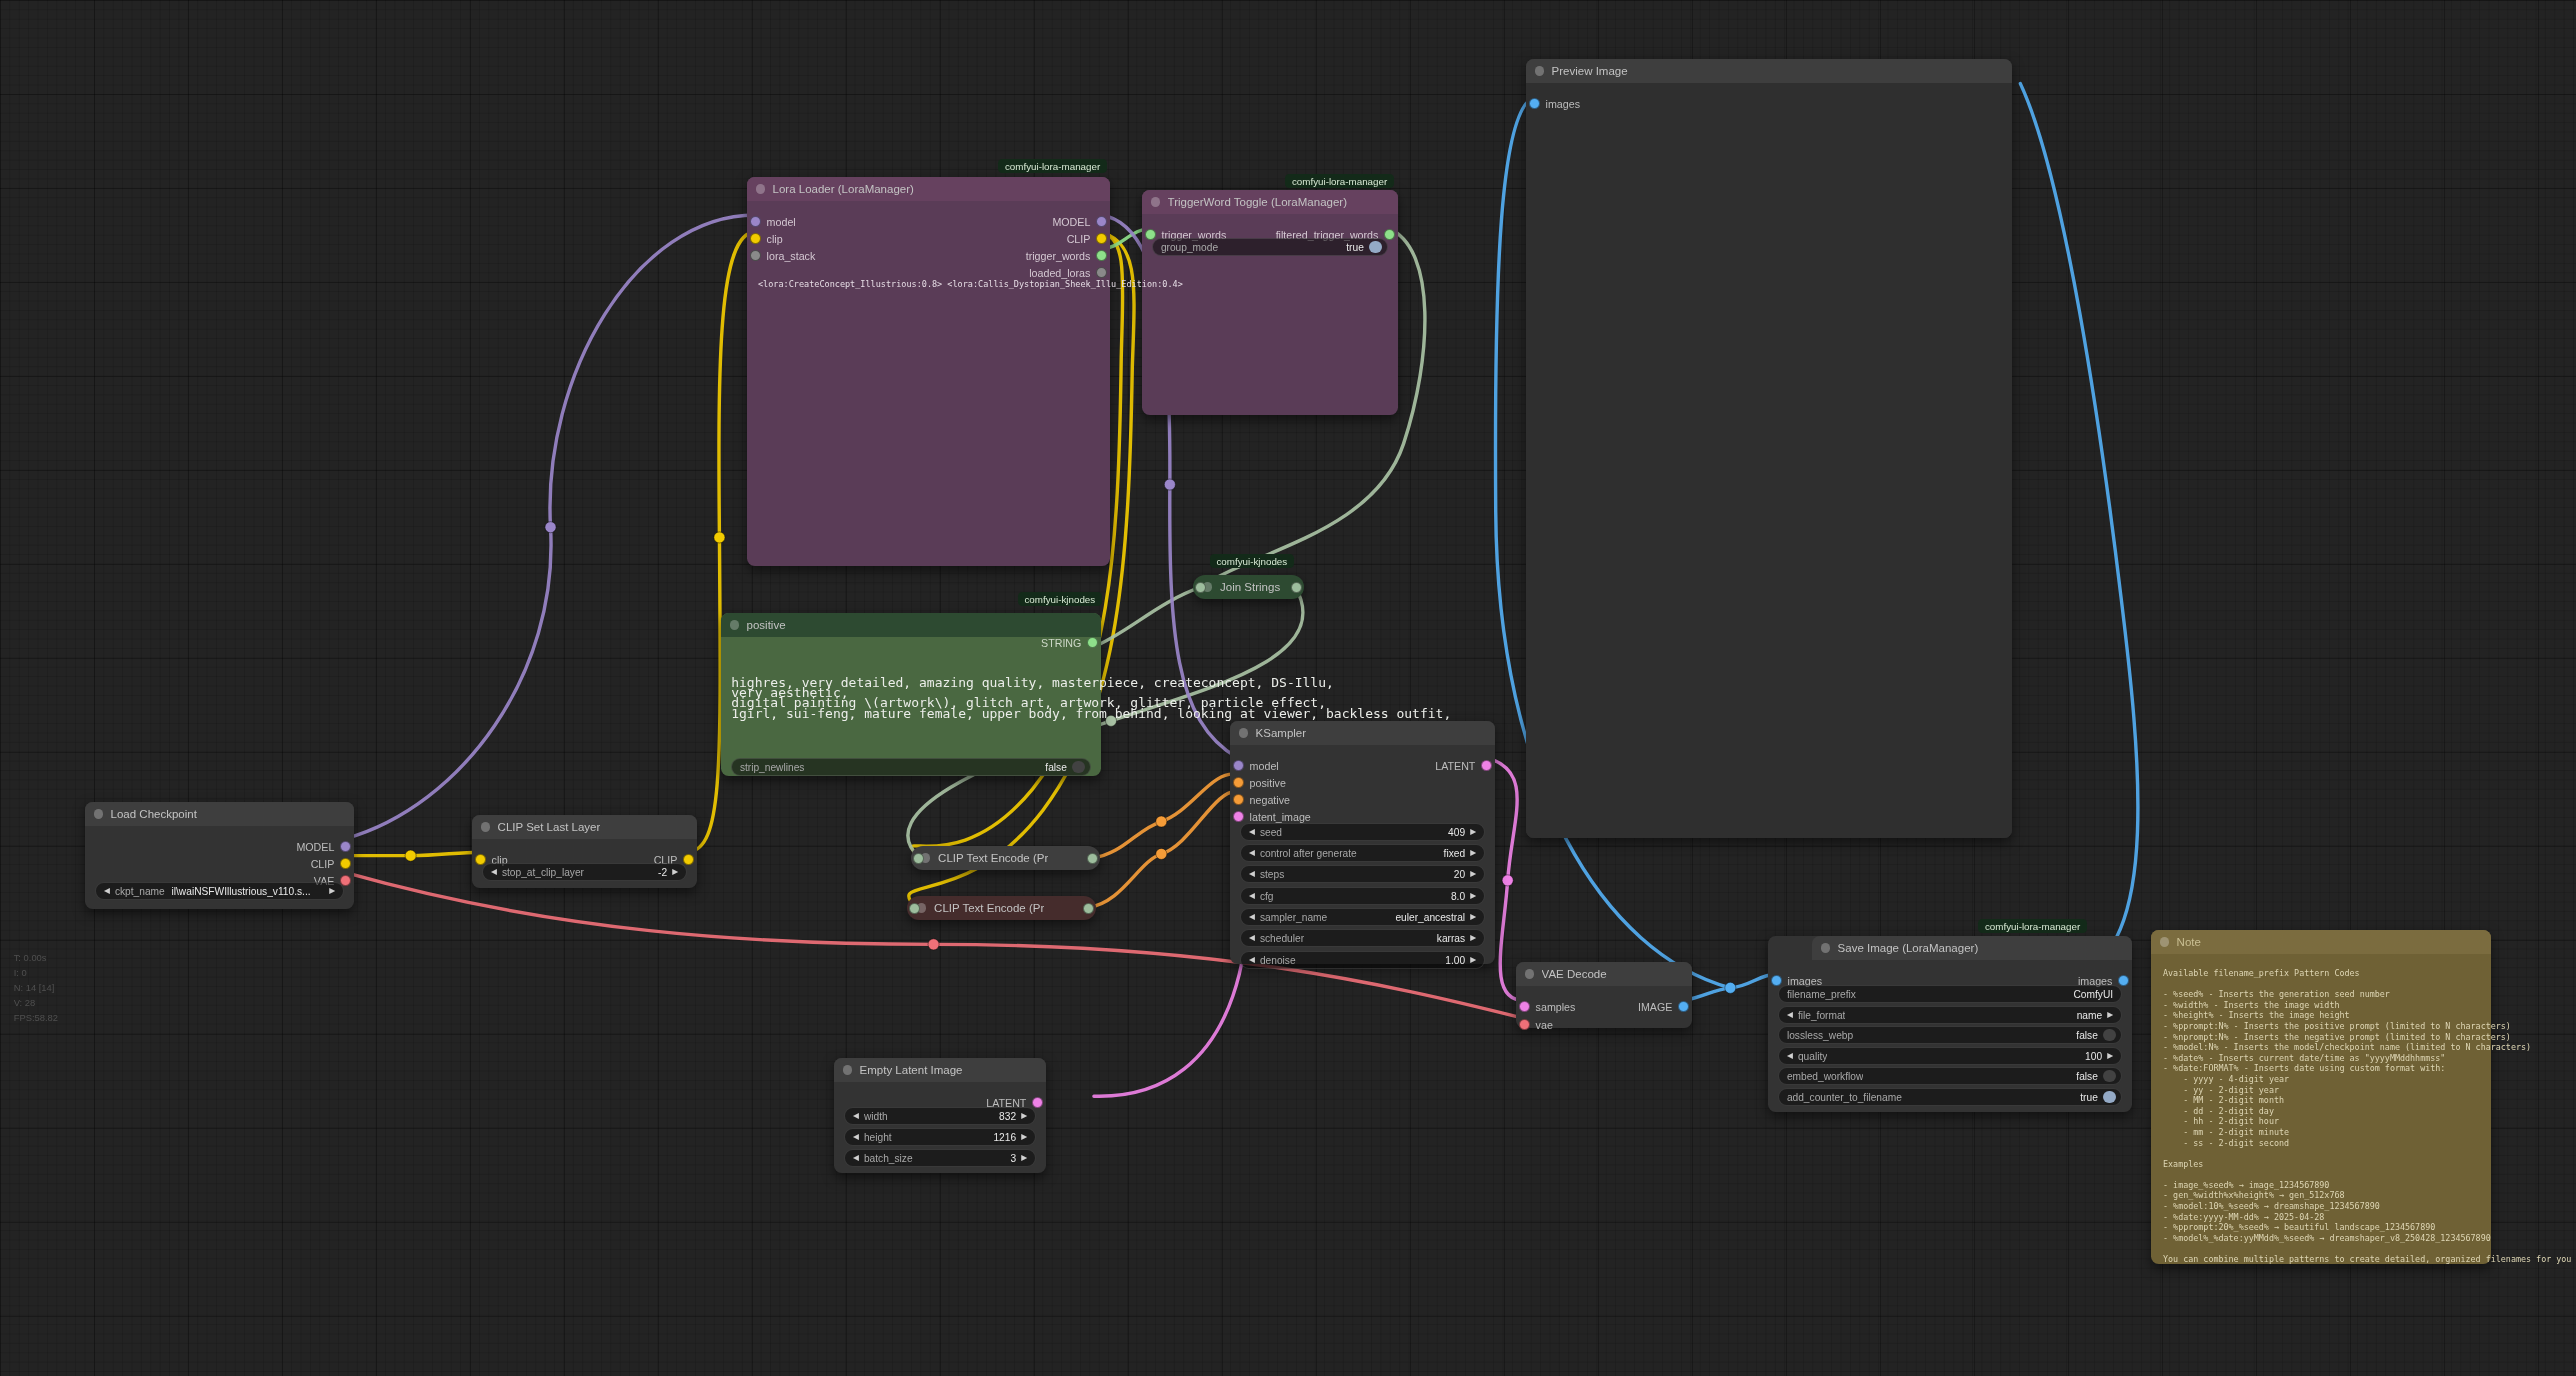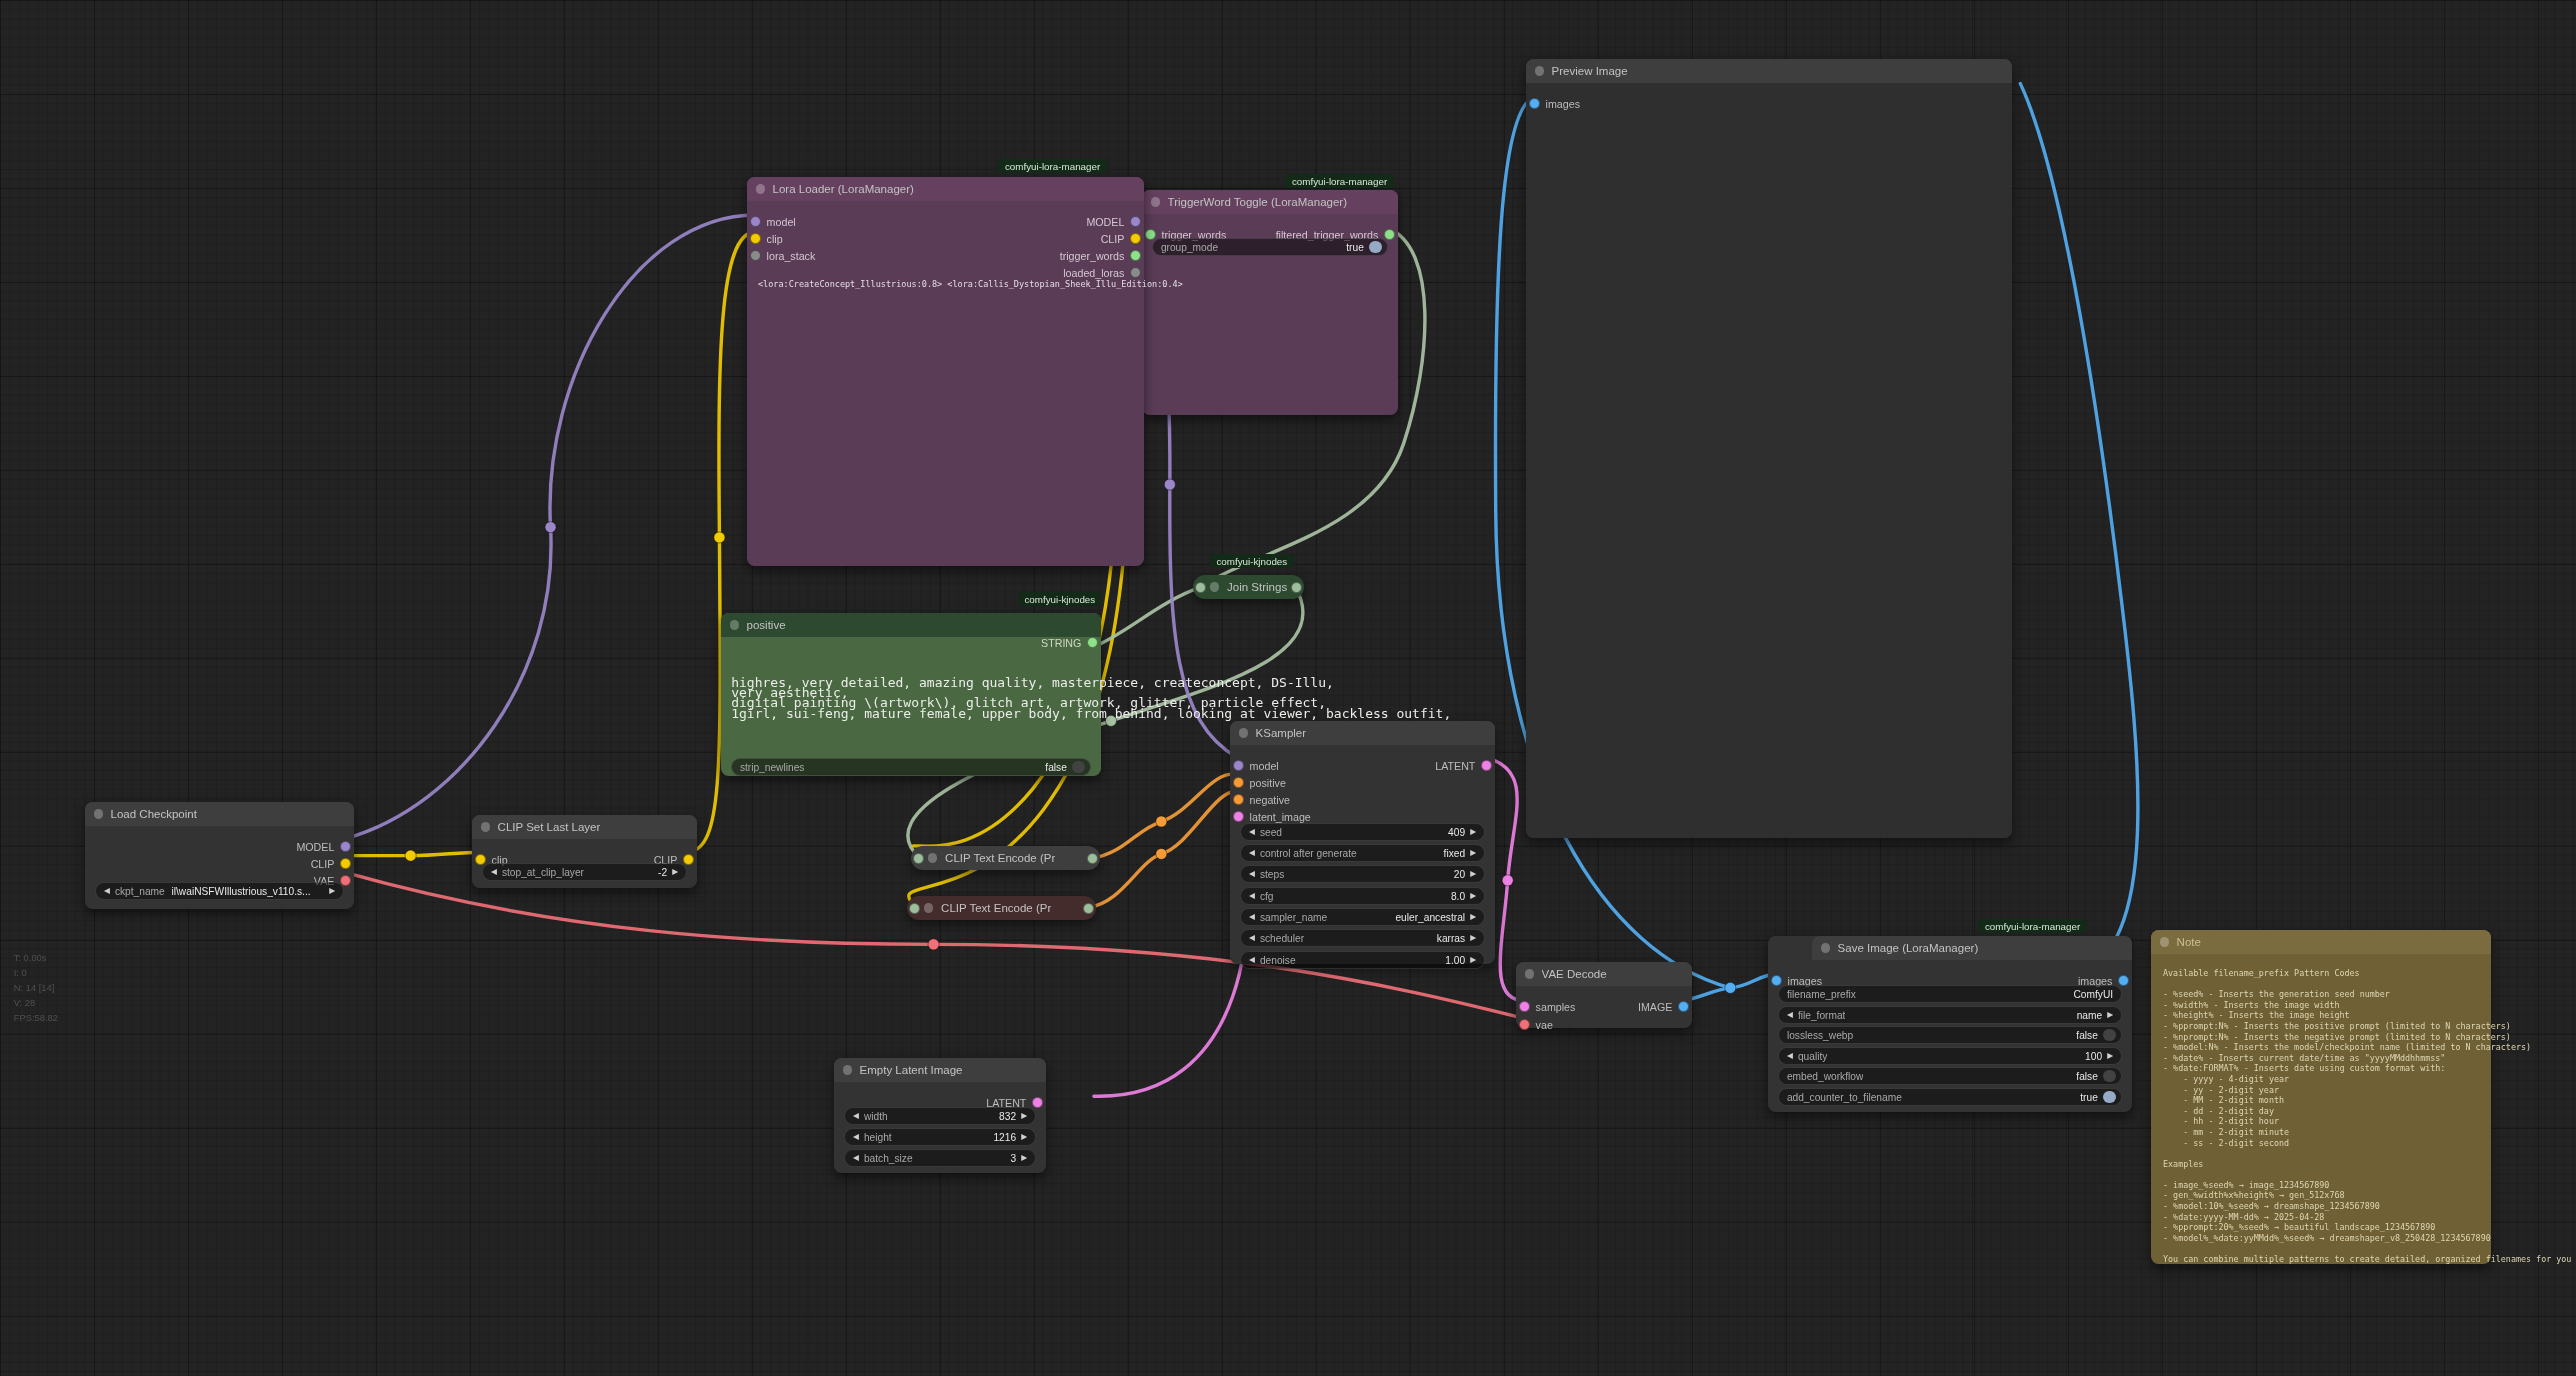--- a/index.html
+++ b/index.html
@@ -24,21 +24,21 @@
   .node.green {--hdr:#2d4a31;--body:#4a6841;--lbl:#cdd8c8;}
   .node.maroon{--hdr:#452c2c;--body:#452c2c;}
   .node.greenpill{--hdr:#2d4a31;--body:#2d4a31;}
   .node.note{--hdr:#7b6c3f;--body:#6f6135;--ttl:#cabf93;}
   .hdr{
     height:24px;border-radius:7.7px 7.7px 0 0;background:var(--hdr);
     display:flex;align-items:center;gap:7.7px;padding:0 8.5px;box-sizing:border-box;
   }
   .cdot{width:9.4px;height:9.4px;border-radius:50%;background:rgba(255,255,255,.27);flex:0 0 auto;}
   .ttl{font-size:11.5px;color:var(--ttl);white-space:nowrap;overflow:hidden;}
-  .node.collapsed{border-radius:12px;background:var(--hdr);display:flex;align-items:center;gap:7.7px;padding:0 17px;box-sizing:border-box;}
+  .node.collapsed{border-radius:12px;background:var(--hdr);display:flex;align-items:center;gap:7.7px;padding:0 10px;box-sizing:border-box;}
   .node.collapsed .ttl{font-size:11.5px;}
   .cport{position:absolute;width:11px;height:11px;border-radius:50%;top:50%;margin-top:-5.5px;border:0.9px solid rgba(0,0,0,.45);box-sizing:border-box;}
   .cport.l{left:1.7px;} .cport.r{right:1.7px;}
   .srow{position:absolute;left:0;right:0;height:15.4px;}
   .port{position:absolute;width:11px;height:11px;border-radius:50%;top:1.7px;border:0.9px solid rgba(0,0,0,.45);box-sizing:border-box;}
   .port.in{left:3.4px;} .port.out{right:3.4px;}
   .slbl{position:absolute;top:1.7px;font-size:10.7px;color:var(--lbl);white-space:nowrap;}
   .slbl.in{left:19.6px;} .slbl.out{right:19.6px;}
   .widget{
     position:absolute;left:10.2px;right:10.2px;height:18px;border-radius:9.4px;
@@ -131,21 +131,21 @@
       <span class="slbl out">CLIP</span>
       <span class="port out" style="background: rgb(242, 203, 0);"></span>
     </div>
     <div class="widget" style="top: 48px;">
       <span class="warr">◀</span>
       <span class="wlbl">stop_at_clip_layer</span>
       <span class="wval">-2</span>
       <span class="warr">▶</span>
     </div>
   </div>
-<div class="node purple" style="left: 747px; top: 177px; width: 397px; height: 389px; z-index: 6;">
+<div class="node purple" style="left: 747px; top: 177px; width: 363px; height: 389px; z-index: 6;">
     <div class="hdr">
       <span class="cdot"></span>
       <span class="ttl">Lora Loader (LoraManager)</span>
     </div>
     <div class="srow" style="top: 37px;">
       <span class="port in" style="background: rgb(154, 134, 201);"></span>
       <span class="slbl in">model</span>
       <span class="slbl out">MODEL</span>
       <span class="port out" style="background: rgb(154, 134, 201);"></span>
     </div>

